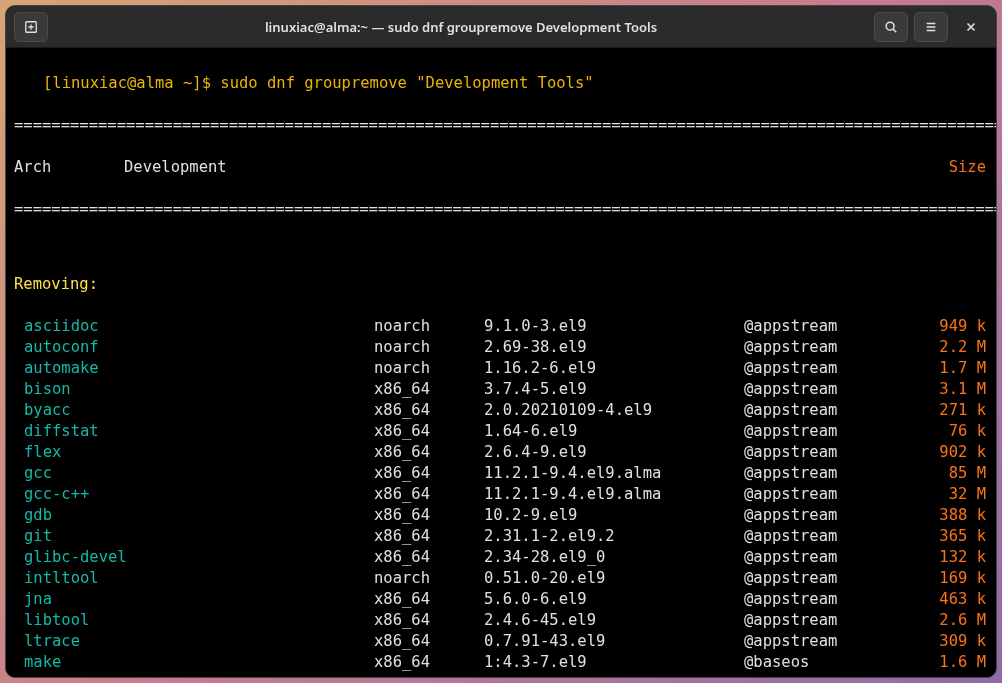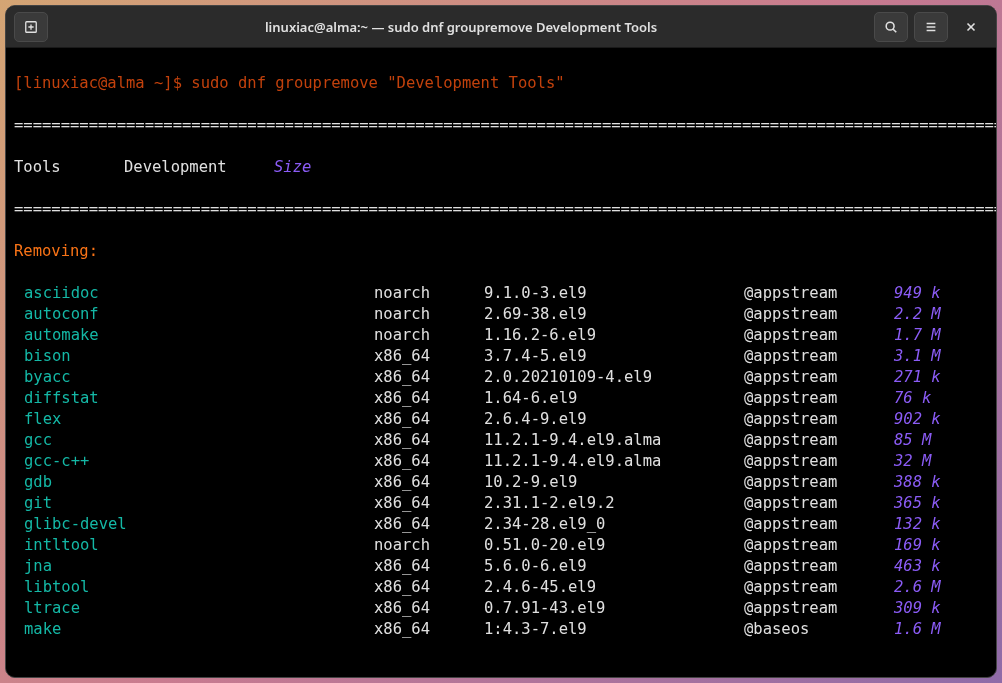--- a/index.html
+++ b/index.html
@@ -66,30 +66,30 @@
     flex: 1;
     background: #000;
     color: #e0e0e0;
     font-family: "DejaVu Sans Mono", "Liberation Mono", monospace;
     font-size: 15.5px;
     line-height: 21px;
     padding: 4px 8px;
     overflow: hidden;
     white-space: pre;
   }
-  .prompt { color: #c2410c; }
+  .prompt { color: #eab308; margin-left: 29px; }
   .header-row { color: #e0e0e0; }
   .sep { color: #e0e0e0; letter-spacing: 0; }
-  .section { color: #f97316; }
+  .section { color: #fde047; margin-top: 33px; }
   .row { display: flex; }
   .c-pkg { width: 360px; padding-left: 10px; color: #14b8a6; }
   .c-arch { width: 110px; color: #e0e0e0; }
   .c-ver { width: 260px; color: #e0e0e0; }
   .c-repo { width: 150px; color: #e0e0e0; }
-  .c-size { flex: 1; color: #8b5cf6; padding-right: 2px; font-style: italic; }
+  .c-size { flex: 1; text-align: right; color: #f97316; padding-right: 2px; }
   .hdr .c-pkg { color: #e0e0e0; padding-left: 0; }
 </style>
 </head>
 <body>
 
 <div class="window">
   <div class="titlebar">
     <div class="titlebar-left">
       <div class="tb-btn">
         <svg viewBox="0 0 16 16" fill="none" stroke="currentColor" stroke-width="1.5">
@@ -119,18 +119,18 @@
           <line x1="4" y1="4" x2="12" y2="12"></line>
           <line x1="12" y1="4" x2="4" y2="12"></line>
         </svg>
       </div>
     </div>
   </div>
 
   <div class="terminal">
 <div class="prompt">[linuxiac@alma ~]$ sudo dnf groupremove "Development Tools"</div>
 <div class="sep">================================================================================================================</div>
-<div class="row hdr header-row"><span class="c-arch">Tools</span><span class="c-repo">Development</span><span class="c-size">Size</span></div>
+<div class="row hdr header-row"><span class="c-arch">Arch</span><span class="c-repo">Development</span><span class="c-size">Size</span></div>
 <div class="sep">================================================================================================================</div>
 <div class="section">Removing:</div>
 <div id="pkg-rows"><div class="row"><span class="c-pkg">asciidoc</span><span class="c-arch">noarch</span><span class="c-ver">9.1.0-3.el9</span><span class="c-repo">@appstream</span><span class="c-size">949 k</span></div><div class="row"><span class="c-pkg">autoconf</span><span class="c-arch">noarch</span><span class="c-ver">2.69-38.el9</span><span class="c-repo">@appstream</span><span class="c-size">2.2 M</span></div><div class="row"><span class="c-pkg">automake</span><span class="c-arch">noarch</span><span class="c-ver">1.16.2-6.el9</span><span class="c-repo">@appstream</span><span class="c-size">1.7 M</span></div><div class="row"><span class="c-pkg">bison</span><span class="c-arch">x86_64</span><span class="c-ver">3.7.4-5.el9</span><span class="c-repo">@appstream</span><span class="c-size">3.1 M</span></div><div class="row"><span class="c-pkg">byacc</span><span class="c-arch">x86_64</span><span class="c-ver">2.0.20210109-4.el9</span><span class="c-repo">@appstream</span><span class="c-size">271 k</span></div><div class="row"><span class="c-pkg">diffstat</span><span class="c-arch">x86_64</span><span class="c-ver">1.64-6.el9</span><span class="c-repo">@appstream</span><span class="c-size">76 k</span></div><div class="row"><span class="c-pkg">flex</span><span class="c-arch">x86_64</span><span class="c-ver">2.6.4-9.el9</span><span class="c-repo">@appstream</span><span class="c-size">902 k</span></div><div class="row"><span class="c-pkg">gcc</span><span class="c-arch">x86_64</span><span class="c-ver">11.2.1-9.4.el9.alma</span><span class="c-repo">@appstream</span><span class="c-size">85 M</span></div><div class="row"><span class="c-pkg">gcc-c++</span><span class="c-arch">x86_64</span><span class="c-ver">11.2.1-9.4.el9.alma</span><span class="c-repo">@appstream</span><span class="c-size">32 M</span></div><div class="row"><span class="c-pkg">gdb</span><span class="c-arch">x86_64</span><span class="c-ver">10.2-9.el9</span><span class="c-repo">@appstream</span><span class="c-size">388 k</span></div><div class="row"><span class="c-pkg">git</span><span class="c-arch">x86_64</span><span class="c-ver">2.31.1-2.el9.2</span><span class="c-repo">@appstream</span><span class="c-size">365 k</span></div><div class="row"><span class="c-pkg">glibc-devel</span><span class="c-arch">x86_64</span><span class="c-ver">2.34-28.el9_0</span><span class="c-repo">@appstream</span><span class="c-size">132 k</span></div><div class="row"><span class="c-pkg">intltool</span><span class="c-arch">noarch</span><span class="c-ver">0.51.0-20.el9</span><span class="c-repo">@appstream</span><span class="c-size">169 k</span></div><div class="row"><span class="c-pkg">jna</span><span class="c-arch">x86_64</span><span class="c-ver">5.6.0-6.el9</span><span class="c-repo">@appstream</span><span class="c-size">463 k</span></div><div class="row"><span class="c-pkg">libtool</span><span class="c-arch">x86_64</span><span class="c-ver">2.4.6-45.el9</span><span class="c-repo">@appstream</span><span class="c-size">2.6 M</span></div><div class="row"><span class="c-pkg">ltrace</span><span class="c-arch">x86_64</span><span class="c-ver">0.7.91-43.el9</span><span class="c-repo">@appstream</span><span class="c-size">309 k</span></div><div class="row"><span class="c-pkg">make</span><span class="c-arch">x86_64</span><span class="c-ver">1:4.3-7.el9</span><span class="c-repo">@baseos</span><span class="c-size">1.6 M</span></div></div>
   </div>
 </div>
 
 </body></html>

